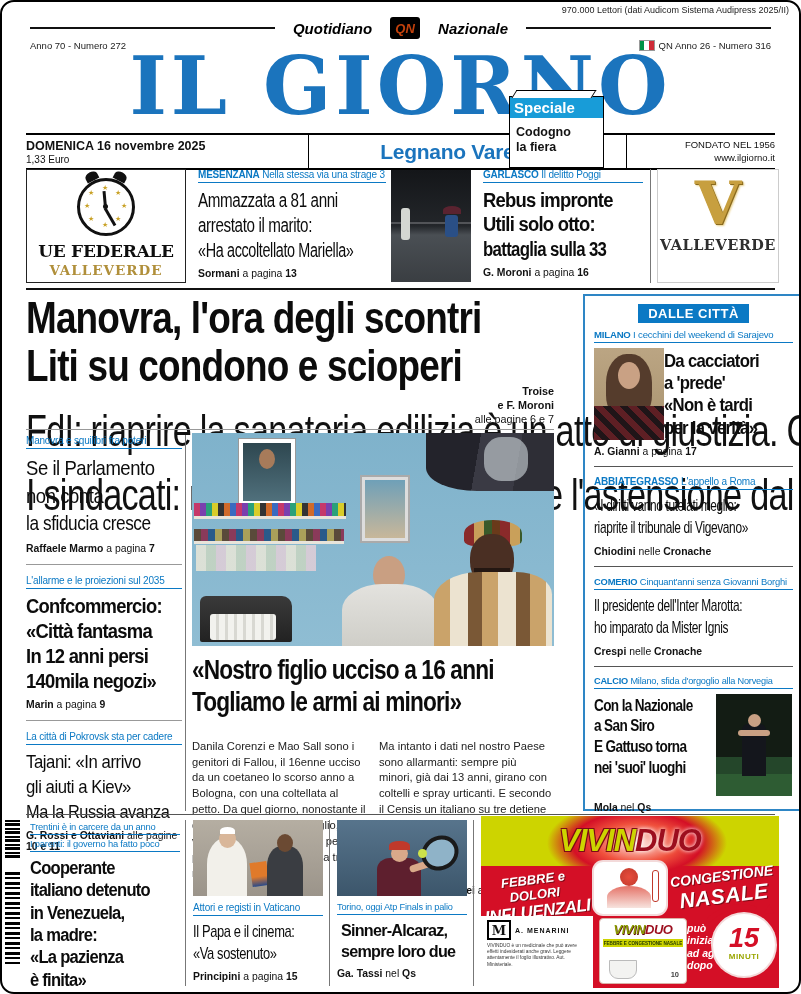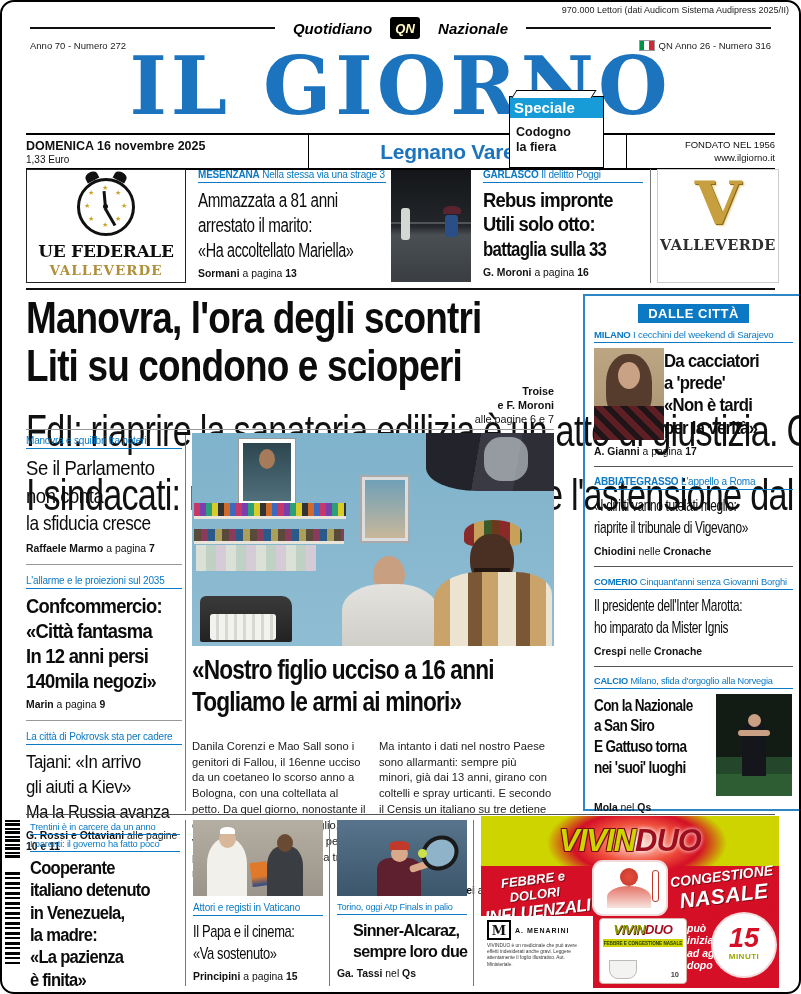--- a/index.html
+++ b/index.html
@@ -2,21 +2,21 @@
 <html><head>
 <meta charset="utf-8">
 <style>
   html,body{margin:0;padding:0;background:#fff;font-family:"Liberation Sans",sans-serif;}
   .page{position:relative;width:797px;height:990px;margin:0 auto;background:#fff;border:2px solid #000;border-radius:14px;overflow:hidden;color:#111;}
   
   .readers{position:absolute;top:3px;right:10px;font-size:9px;color:#222;}
   .brandrow{position:absolute;left:28px;right:28px;top:15px;display:flex;align-items:center;gap:18px;}
   .rule{flex:1;height:2px;background:#111;}
   .brand{font-weight:800;font-style:italic;font-size:15px;color:#000;}
-  .qn{width:30px;height:22px;background:#000;color:#fef9c3;font-weight:800;font-style:italic;font-size:13px;display:flex;align-items:center;justify-content:center;border-radius:3px;}
+  .qn{width:30px;height:22px;background:#000;color:#c2410c;font-weight:800;font-style:italic;font-size:13px;display:flex;align-items:center;justify-content:center;border-radius:3px;}
   .issuerow{position:absolute;left:28px;right:28px;top:38px;display:flex;justify-content:space-between;font-size:9.5px;color:#222;}
   .flagwrap{display:inline-flex;align-items:center;gap:4px;}
   .flag{display:inline-flex;width:14px;height:9px;border:0.5px solid #999;}
   .flag i{flex:1;}
   .fg{background:#009246}.fw{background:#fff}.fr{background:#ce2b37}
   
   .mast{position:absolute;left:0;right:0;top:44px;text-align:center;font-family:"DejaVu Serif",serif;font-weight:800;font-size:80px;line-height:1;letter-spacing:4px;color:#1b74bd;}
   .speciale{position:absolute;left:507px;top:94px;width:93px;background:#fff;border:1.5px solid #000;z-index:6;}
   .spec-fold{position:absolute;top:-7px;left:4px;right:9px;height:7px;background:#fff;border:1px solid #000;border-bottom:none;transform:skewX(-32deg);}
   .spec-h{background:#189cd8;color:#fff;font-weight:800;font-size:15px;padding:2px 4px;}
@@ -488,21 +488,21 @@
   <div class="st-sin">
     <div class="sinnerphoto">
       <div class="sp-body"></div>
       <div class="sp-head"></div>
       <div class="sp-cap"></div>
       <div class="sp-arm"></div>
       <div class="sp-racket"></div>
       <div class="sp-ball"></div>
     </div>
     <p class="k" style="font-size:9.2px;"><span>Torino, oggi Atp Finals in palio</span></p>
-    <h3 class="hl bold" style="margin:4px 16px 0;">
+    <h3 class="hl bold" style="margin:4px 4px 0;">
       <span class="l cx95">Sinner-Alcaraz,</span>
       <span class="l cx95">sempre loro due</span>
     </h3>
     <p class="by"><strong>Ga. Tassi</strong> <span>nel</span> <strong>Qs</strong></p>
   </div>
 
   <div class="vline" style="left:471px;top:818px;height:166px;"></div>
 
   <div class="ad-vivin">
     <div class="vv-lime"></div>

